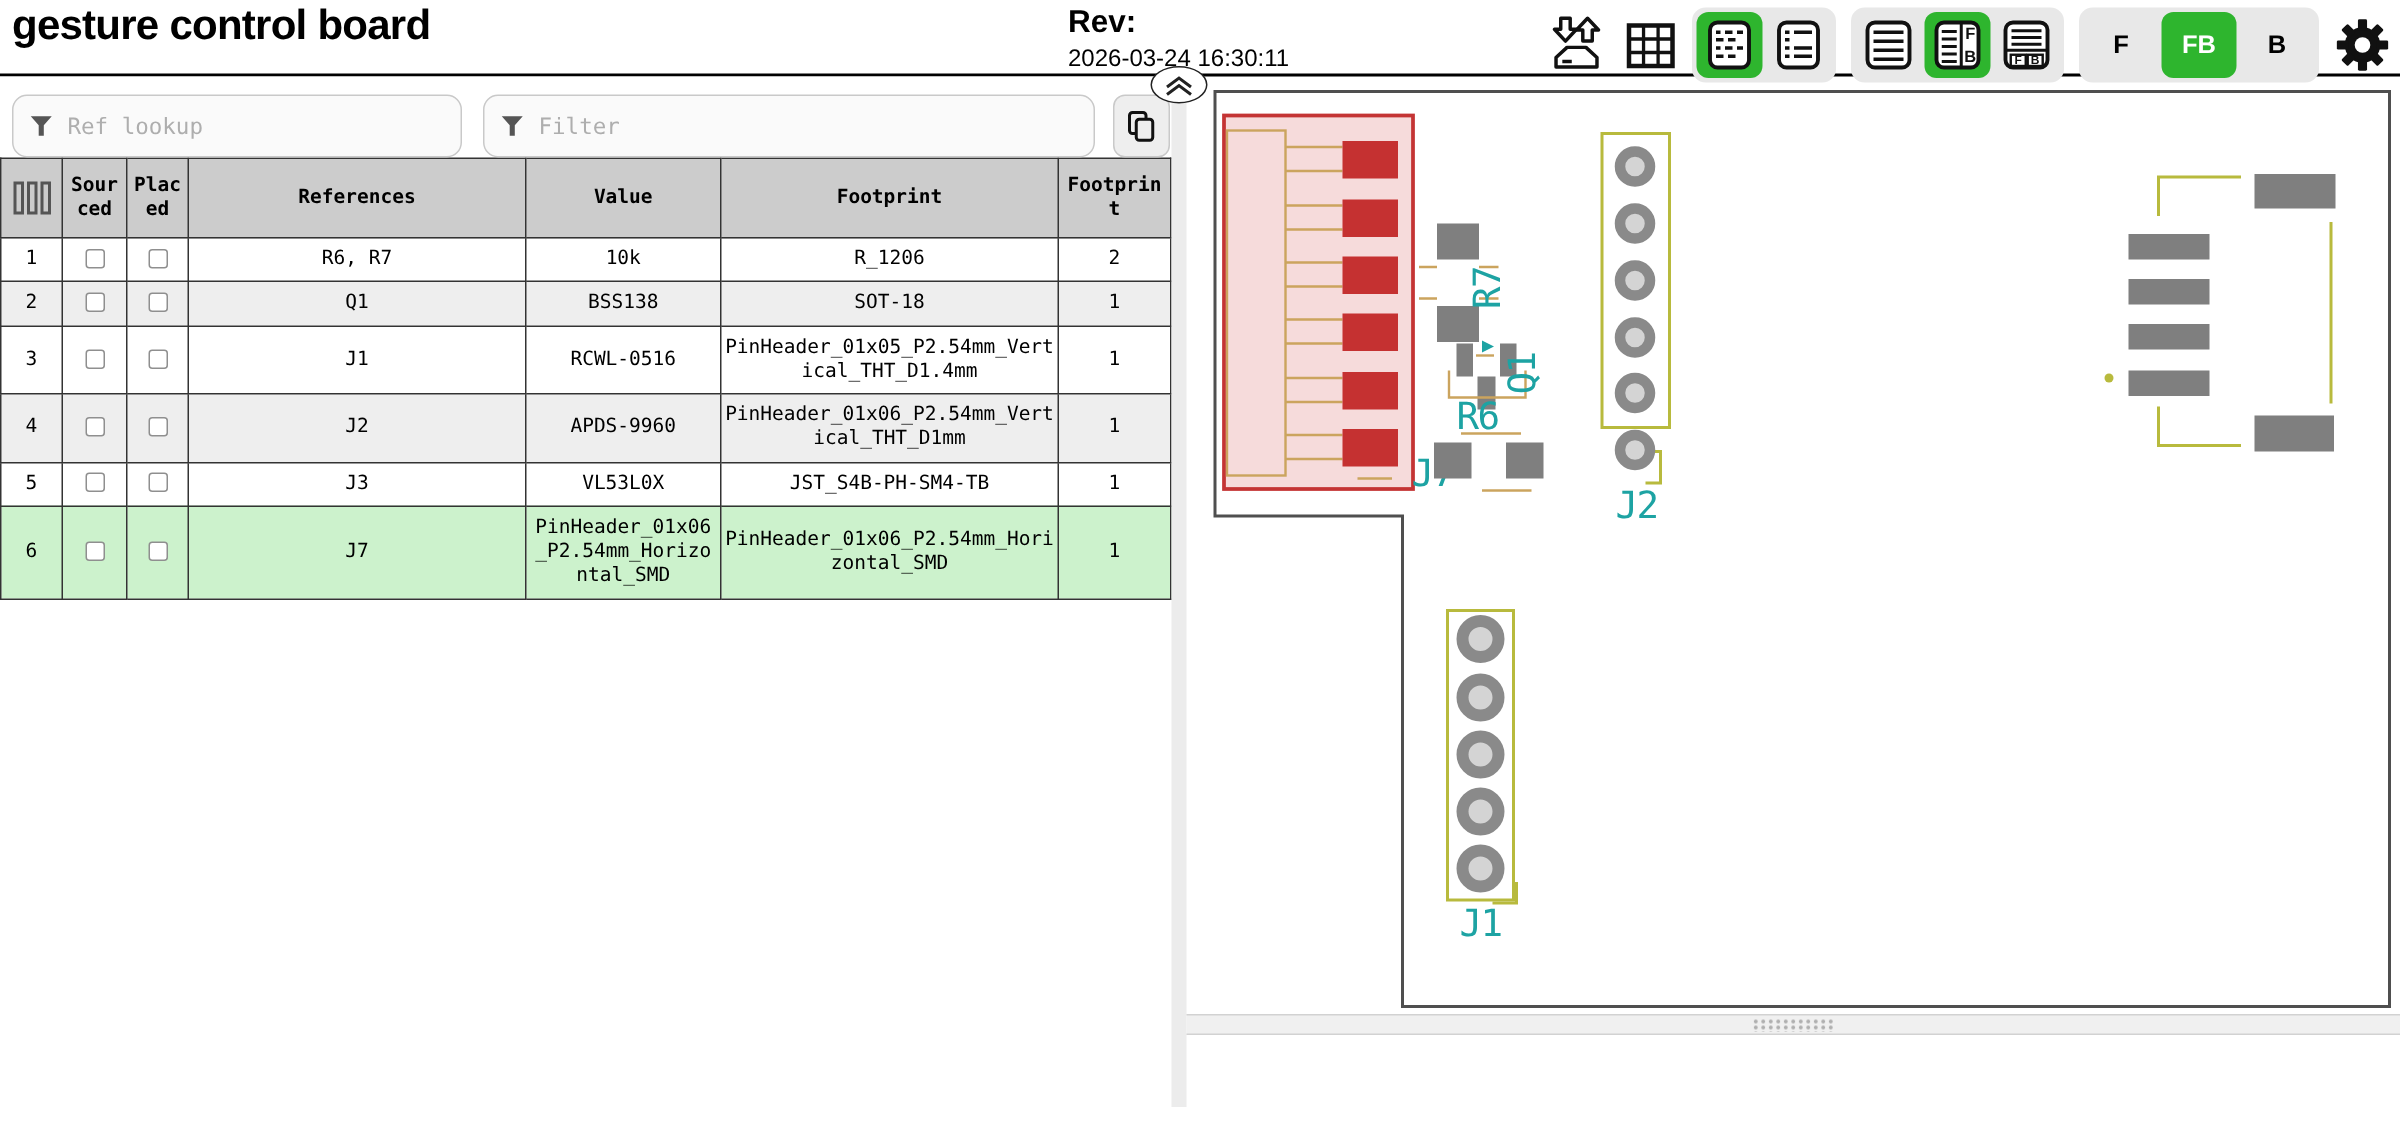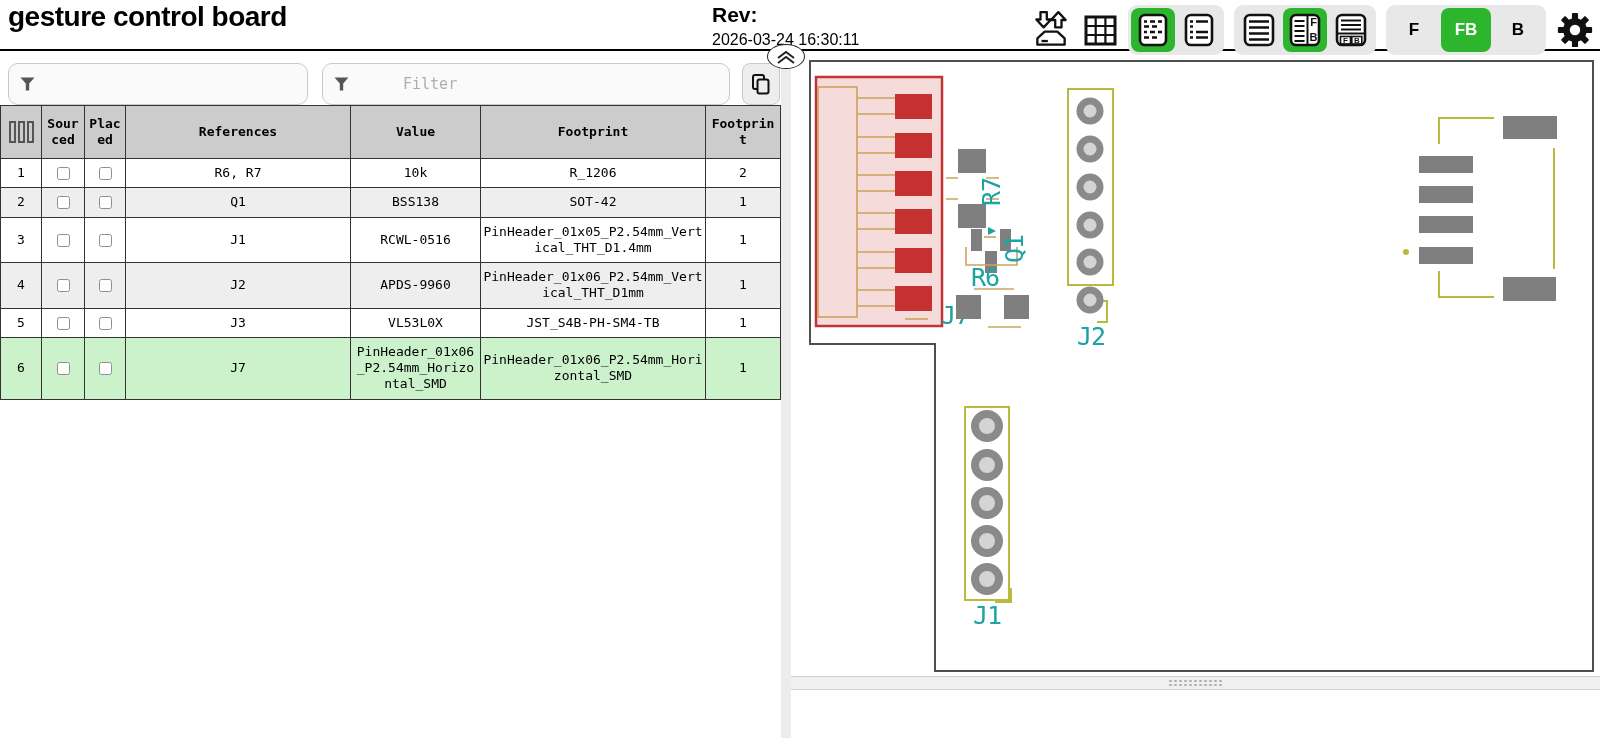--- a/index.html
+++ b/index.html
@@ -37,21 +37,21 @@
   .hsplitter { height:14px; background:#f0f0f0; border-top:1px solid #d2d2d2; border-bottom:1px solid #d2d2d2; position:relative; }
   .drag-dots { position:absolute; left:50%; top:2px; transform:translateX(-50%); width:56px; height:9px;
                background-image:radial-gradient(circle, #b0b0b0 1px, transparent 1.5px); background-size:5px 4px; }
   .back-canvas { flex:1; background:#fff; }
 
   
   .filters { display:flex; align-items:center; margin:12px 0 0 8px; height:42px; }
   .filter-box { position:relative; height:42px; border:1px solid #c9c9c9; border-radius:10px; background:#fafafa;
                 display:flex; align-items:center; padding:0 11px; }
   .filter-box.ref { width:300px; margin-right:14px; }
-  .filter-box.flt { width:408px; margin-right:12px;gap:44px; }
+  .filter-box.flt { width:408px; margin-right:12px; }
   .filter-box svg { flex:none; margin-right:8px; }
   .filter-box input { border:none; outline:none; background:transparent; width:100%;
                       font:15px "DejaVu Sans Mono", monospace; color:#333; }
   .filter-box input::placeholder { color:#aeaeae; }
   .copy-btn { width:38px; height:42px; border:1px solid #c9c9c9; border-radius:8px; background:#eee;
               display:flex; align-items:center; justify-content:center; cursor:pointer; }
 
   
   table.bom { border-collapse:collapse; table-layout:fixed; width:780px; 
               font:13px "DejaVu Sans Mono", monospace; }
@@ -190,20 +190,21 @@
 </div>
 
 <div class="main">
 
   <div class="left-panel">
     <div class="filters">
       <div class="filter-box ref">
         <svg width="15" height="14" viewBox="0 0 15 14">
           <path d="M0.5 0.5 H14.5 L9.2 6.5 V13.5 H5.8 V6.5 Z" fill="#555"></path>
         </svg>
+        <input type="text" placeholder="Ref lookup" style="">
       </div>
       <div class="filter-box flt">
         <svg width="15" height="14" viewBox="0 0 15 14">
           <path d="M0.5 0.5 H14.5 L9.2 6.5 V13.5 H5.8 V6.5 Z" fill="#555"></path>
         </svg>
         <input type="text" placeholder="Filter" style="">
       </div>
       <div class="copy-btn">
         <svg width="22" height="23" viewBox="0 0 22 23">
           <rect x="3" y="2" width="11" height="14" rx="2" fill="none" stroke="#111" stroke-width="2"></rect>
@@ -248,21 +249,21 @@
           <td>10k</td>
           <td>R_1206</td>
           <td>2</td>
         </tr>
         <tr class="alt">
           <td>2</td>
           <td><input class="cb" type="checkbox" style=""></td>
           <td><input class="cb" type="checkbox" style=""></td>
           <td>Q1</td>
           <td>BSS138</td>
-          <td>SOT-42</td>
+          <td>SOT-18</td>
           <td>1</td>
         </tr>
         <tr>
           <td>3</td>
           <td><input class="cb" type="checkbox" style=""></td>
           <td><input class="cb" type="checkbox" style=""></td>
           <td>J1</td>
           <td>RCWL-0516</td>
           <td>PinHeader_01x05_P2.54mm_Vertical_THT_D1.4mm</td>
           <td>1</td>

